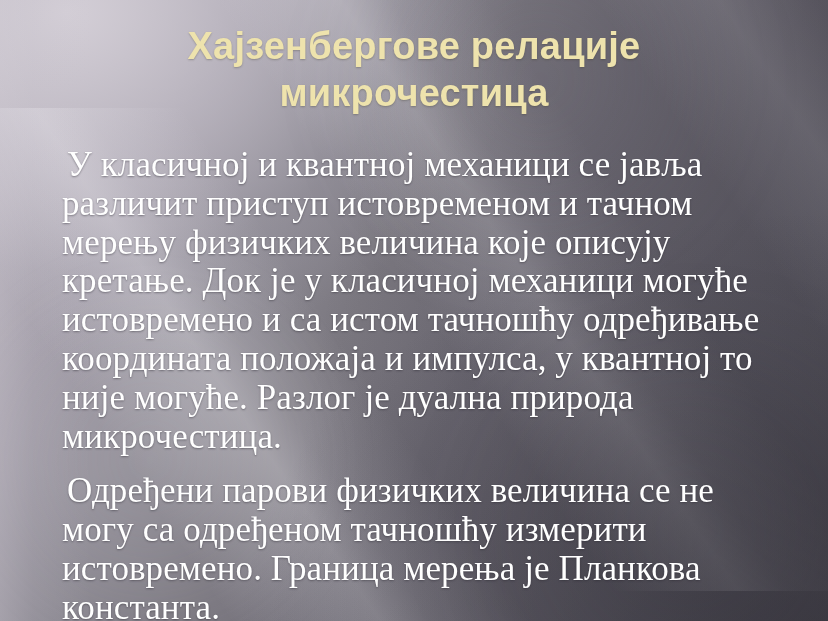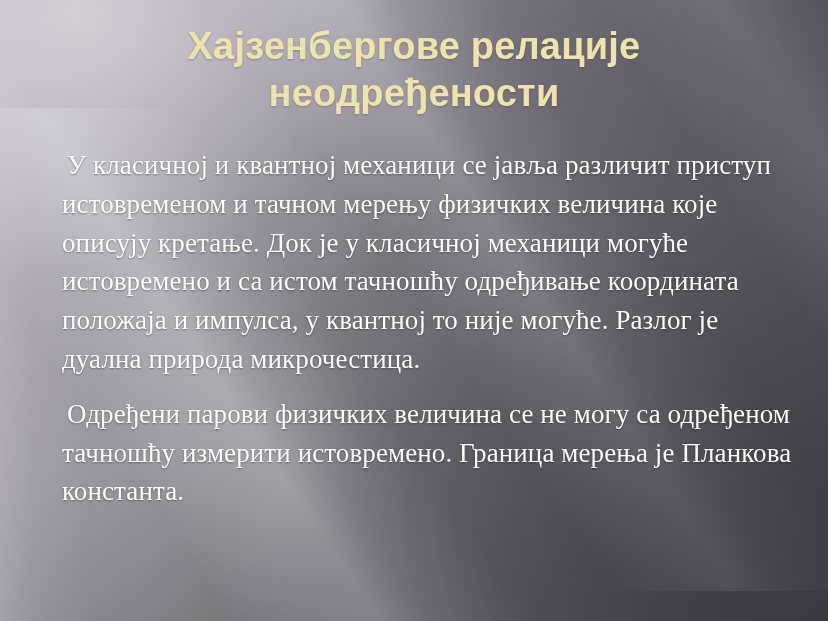--- a/index.html
+++ b/index.html
@@ -168,21 +168,21 @@
     position: absolute;
     left: 62px;
     top: 146px;
     width: 730px;
   }
 
   .body-para {
     margin: 0;
     color: #ffffff;
     font-family: "Liberation Serif", "DejaVu Serif", serif;
-    font-size: 27px;
+    font-size: 35px;
     line-height: 38.8px;
     text-indent: 5px;
     letter-spacing: 0.1px;
     text-shadow: 0 1px 2px rgba(40,38,46,0.45);
   }
 
   .body-para + .body-para {
     margin-top: 16px;
   }
 </style>
@@ -198,21 +198,21 @@
   <div class="bg-smoke-3"></div>
   <div class="bg-layer bg-streak-a"></div>
   <div class="bg-layer bg-streak-b"></div>
   <div class="bg-layer bg-streak-c"></div>
   <div class="bg-layer bg-left-edge"></div>
   <div class="bg-layer bg-dark-right"></div>
   <div class="bg-layer bg-dark-br"></div>
 
   <div class="content">
 
-    <h1 class="slide-title">Хајзенбергове релације неодређености</h1>
+    <h1 class="slide-title">Хајзенбергове релације микрочестица</h1>
 
     <div class="body-block">
       <p class="body-para">У класичној и квантној механици се јавља различит приступ истовременом и тачном мерењу физичких величина које описују кретање. Док је у класичној механици могуће истовремено и са истом тачношћу одређивање координата положаја и импулса, у квантној то није могуће. Разлог је дуална природа микрочестица.</p>
       <p class="body-para">Одређени парови физичких величина се не могу са одређеном тачношћу измерити истовремено. Граница мерења је Планкова константа.</p>
     </div>
 
   </div>
 </div>
 
 </body></html>

